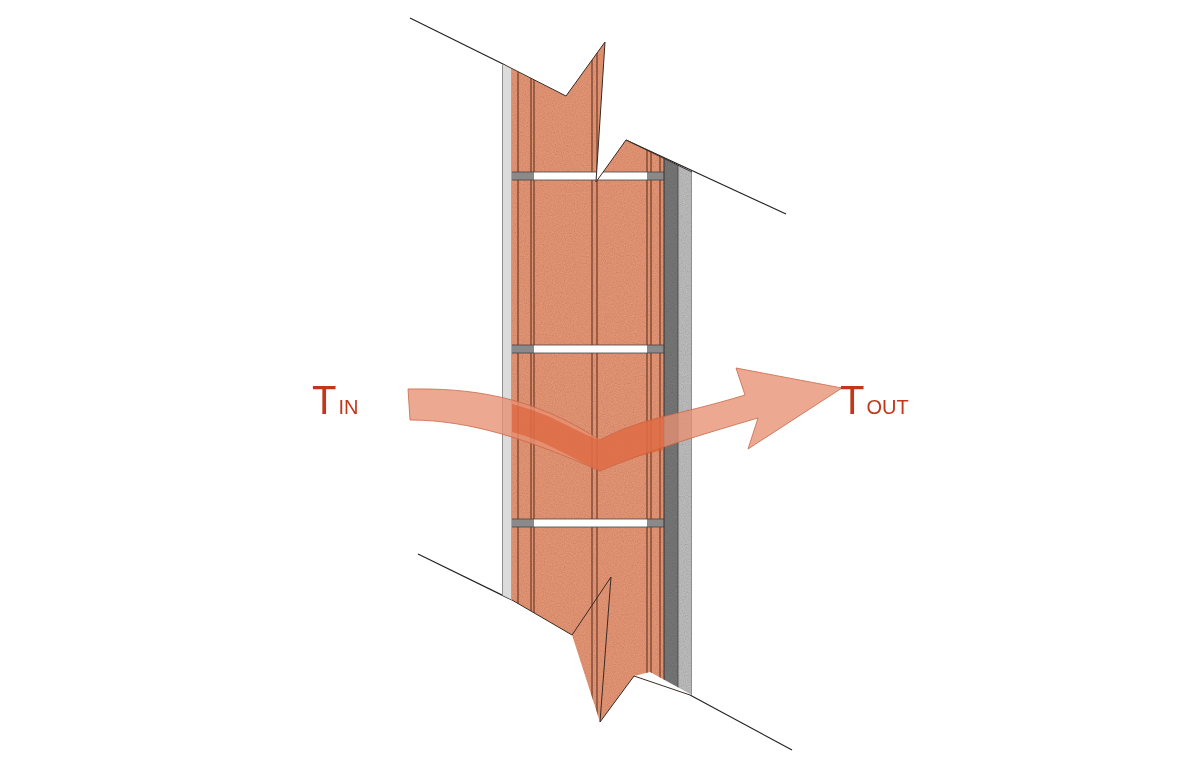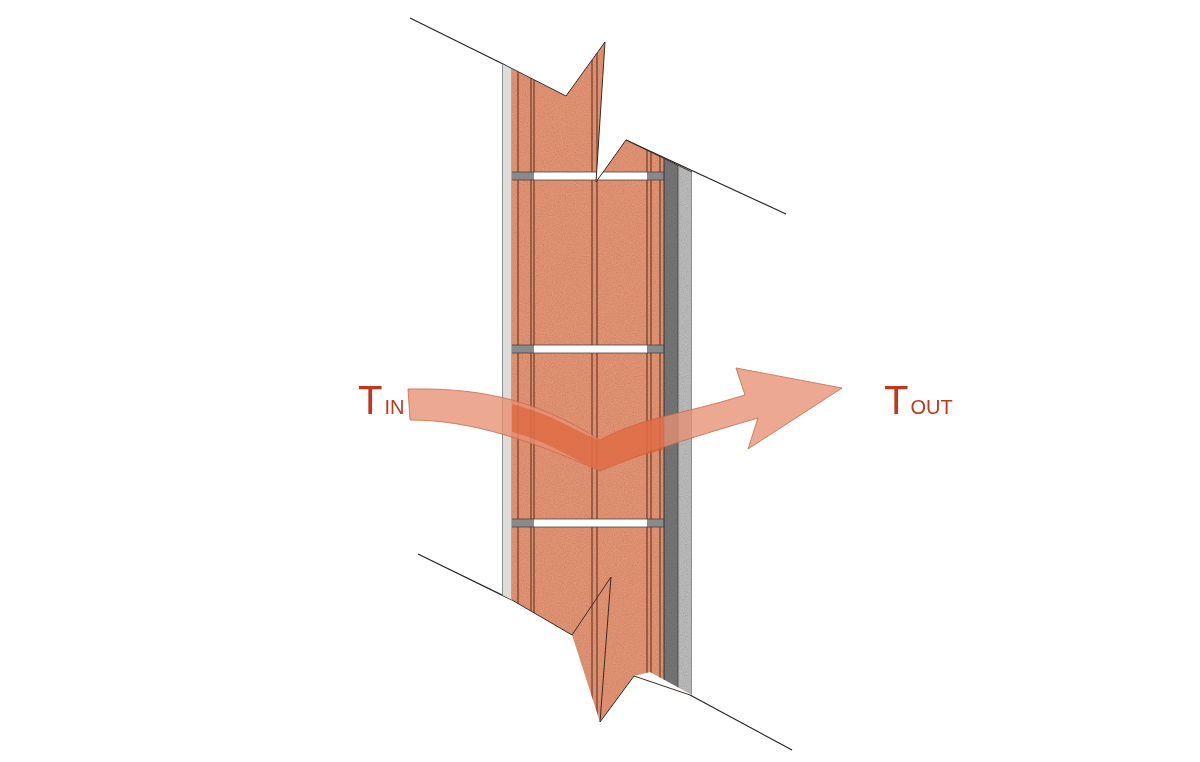--- a/index.html
+++ b/index.html
@@ -1,22 +1,22 @@
 <!DOCTYPE html>
 <html><head>
 <meta charset="utf-8">
 <style>
   html, body { margin: 0; padding: 0; background: #ffffff; }
   body { width: 1200px; height: 762px; position: relative; overflow: hidden; font-family: "Liberation Sans", sans-serif; }
   #diagram { position: absolute; left: 0; top: 0; width: 1200px; height: 762px; }
   .label { position: absolute; color: #c0381c; font-family: "Liberation Sans", sans-serif; white-space: nowrap; }
   .label .big { font-size: 40px; font-weight: normal; }
   .label .small { font-size: 20px; margin-left: 2px; }
-  #label-tin { left: 312px; top: 378px; margin-left: 46px; }
-  #label-tout { left: 884px; top: 378px; }
+  #label-tin { left: 312px; top: 378px; }
+  #label-tout { left: 840px; top: 378px; }
 </style>
 </head>
 <body>
 
 <svg id="diagram" viewBox="0 0 1200 762" xmlns="http://www.w3.org/2000/svg">
   <defs>
     <filter id="grain" x="0" y="0" width="100%" height="100%">
       <feTurbulence type="fractalNoise" baseFrequency="0.9" numOctaves="2" seed="3" result="n"></feTurbulence>
       <feColorMatrix type="saturate" values="0" in="n" result="g"></feColorMatrix>
       <feComponentTransfer in="g" result="g2">

